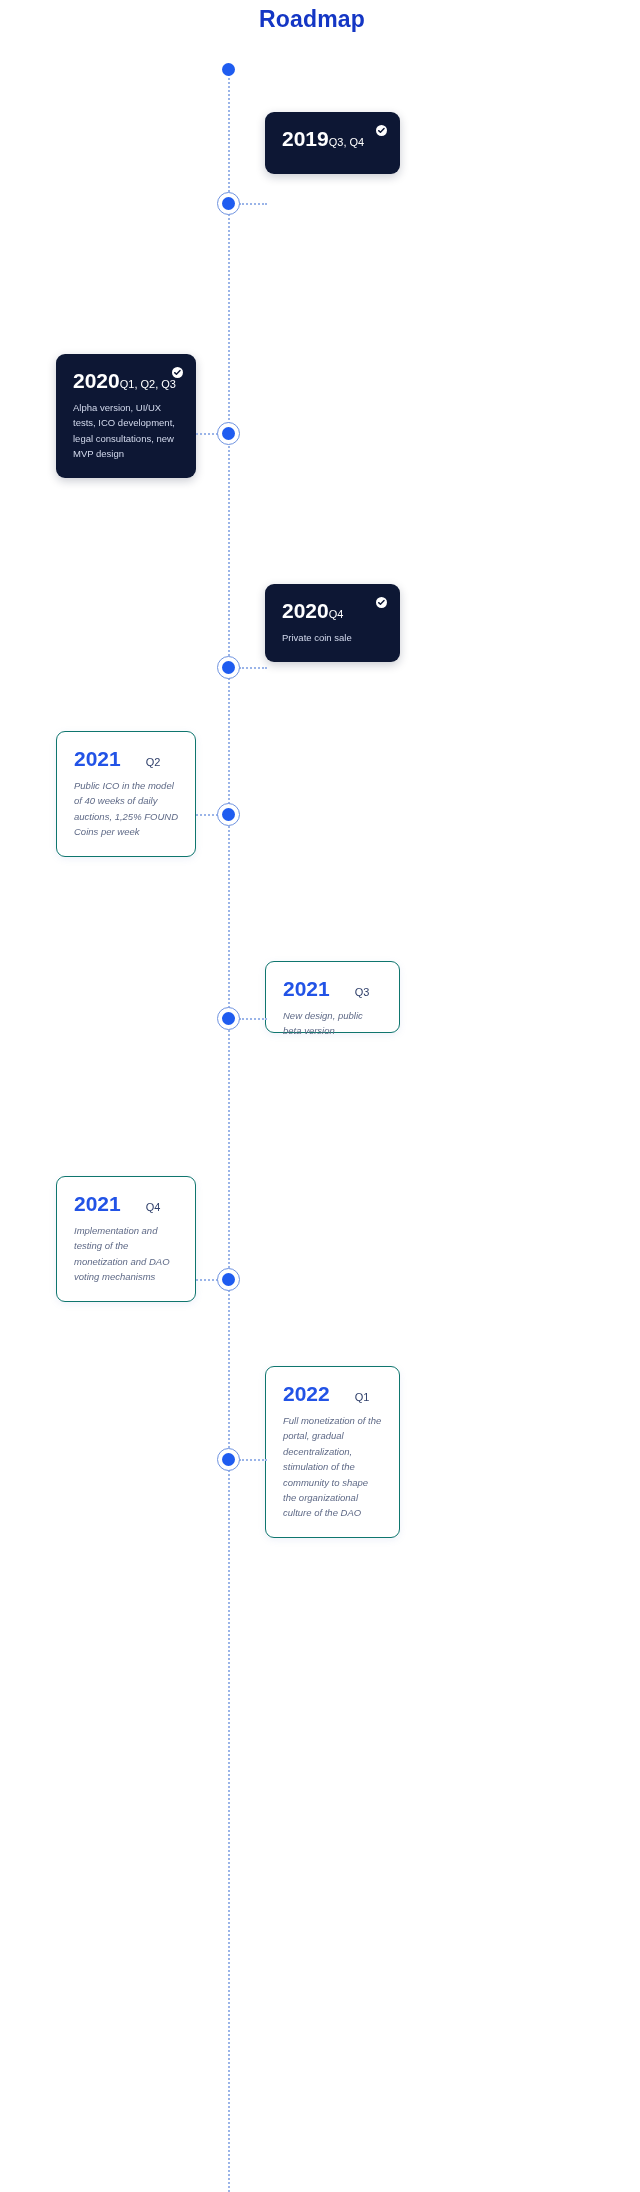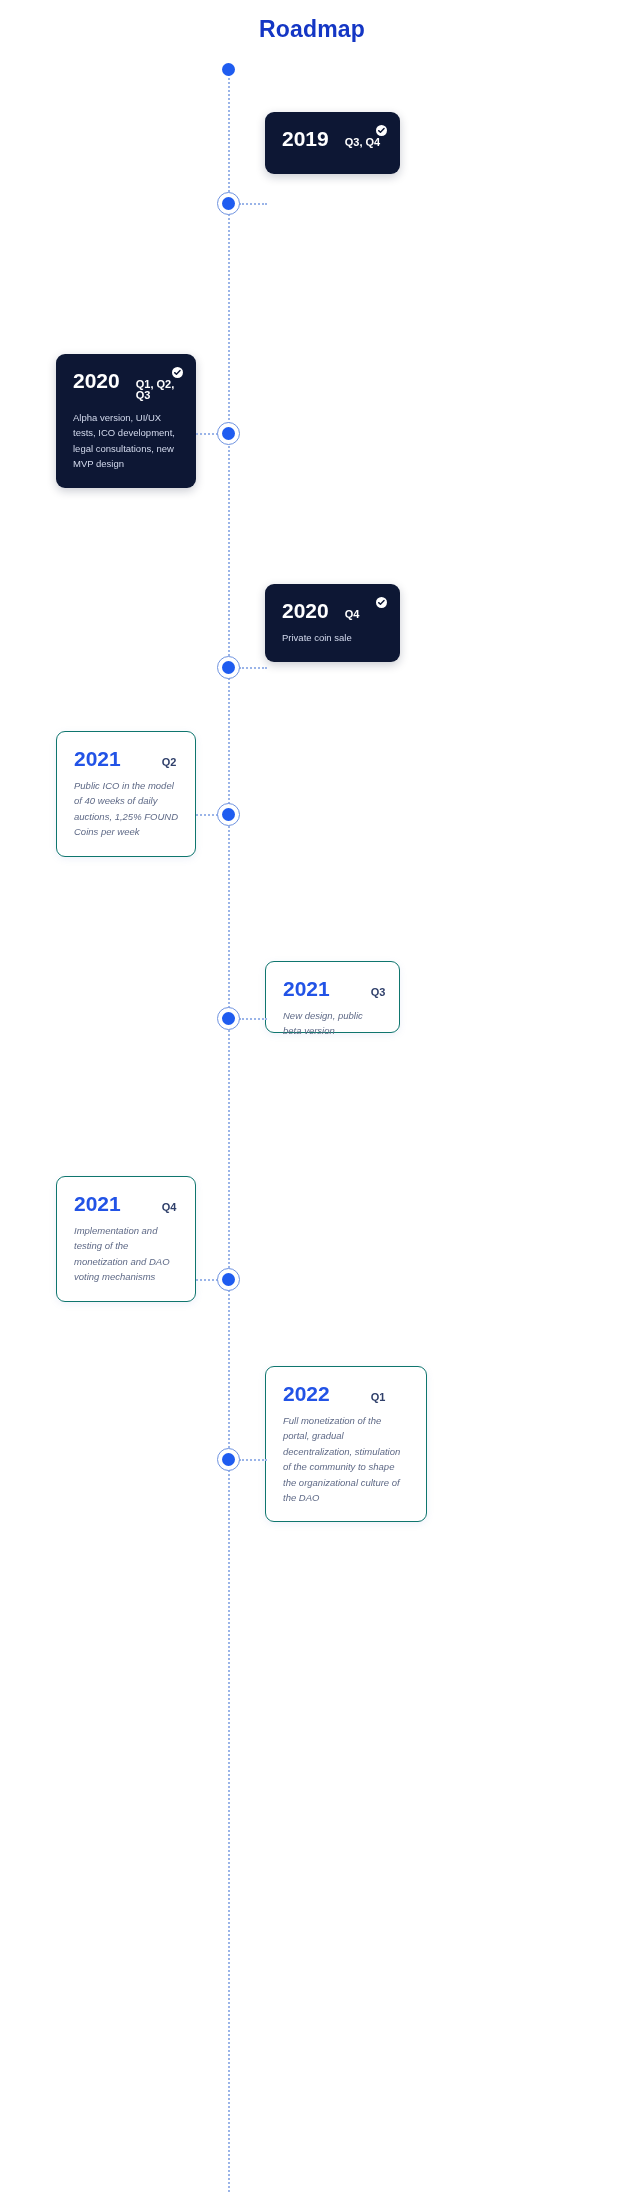--- a/index.html
+++ b/index.html
@@ -13,21 +13,21 @@
     overflow: hidden;
   }
 
   
   .page-title {
     position: absolute;
     top: 0;
     left: 0;
     width: 624px;
     text-align: center;
-    padding-top: 16px;
+    padding-top: 6px;
     font-size: 23px;
     font-weight: bold;
     color: #1436c4;
     letter-spacing: 0.2px;
   }
 
   
   .timeline {
     position: absolute;
     left: 0;
@@ -98,35 +98,35 @@
 
   .card.light {
     background: #ffffff;
     border: 1px solid #0f766e;
     box-shadow: 0 2px 7px rgba(120,150,210,0.13);
   }
 
   .card-head {
     display: flex;
     align-items: baseline;
-    gap: 16px;
+    gap: 0;
     margin-bottom: 9px;
   }
 
   .card-year {
     font-size: 21px;
     font-weight: bold;
     line-height: 1;
   }
   .card.dark .card-year { color: #ffffff; }
   .card.light .card-year { color: #2253e6; }
 
   .card-quarters {
     font-size: 11px;
-    font-weight: bold;
+    font-weight: normal;
     line-height: 1;
   }
   .card.dark .card-quarters { color: #ffffff; }
   .card.light .card-quarters { color: #30406b; padding-left: 25px; }
 
   .card-body {
     font-size: 9.5px;
     line-height: 1.62;
   }
   .card.dark .card-body { color: #d2d9ec; }
@@ -211,21 +211,21 @@
   </div>
 
   <div class="card light" style="left:56px; top:1176px; width:140px;">
     <div class="card-head">
       <span class="card-year">2021</span>
       <span class="card-quarters">Q4</span>
     </div>
     <div class="card-body">Implementation and testing of the monetization and DAO voting mechanisms</div>
   </div>
 
-  <div class="card light" style="left:265px; top:1366px; width:162px;">
+  <div class="card light" style="left:265px; top:1366px; width:135px;">
     <div class="card-head">
       <span class="card-year">2022</span>
       <span class="card-quarters">Q1</span>
     </div>
     <div class="card-body">Full monetization of the portal, gradual decentralization, stimulation of the community to shape the organizational culture of the DAO</div>
   </div>
 
   <div class="connector" style="left:239px; top:203px; width:28px;"></div>
   <div class="connector" style="left:196px; top:433px; width:22px;"></div>
   <div class="connector" style="left:239px; top:667px; width:28px;"></div>

